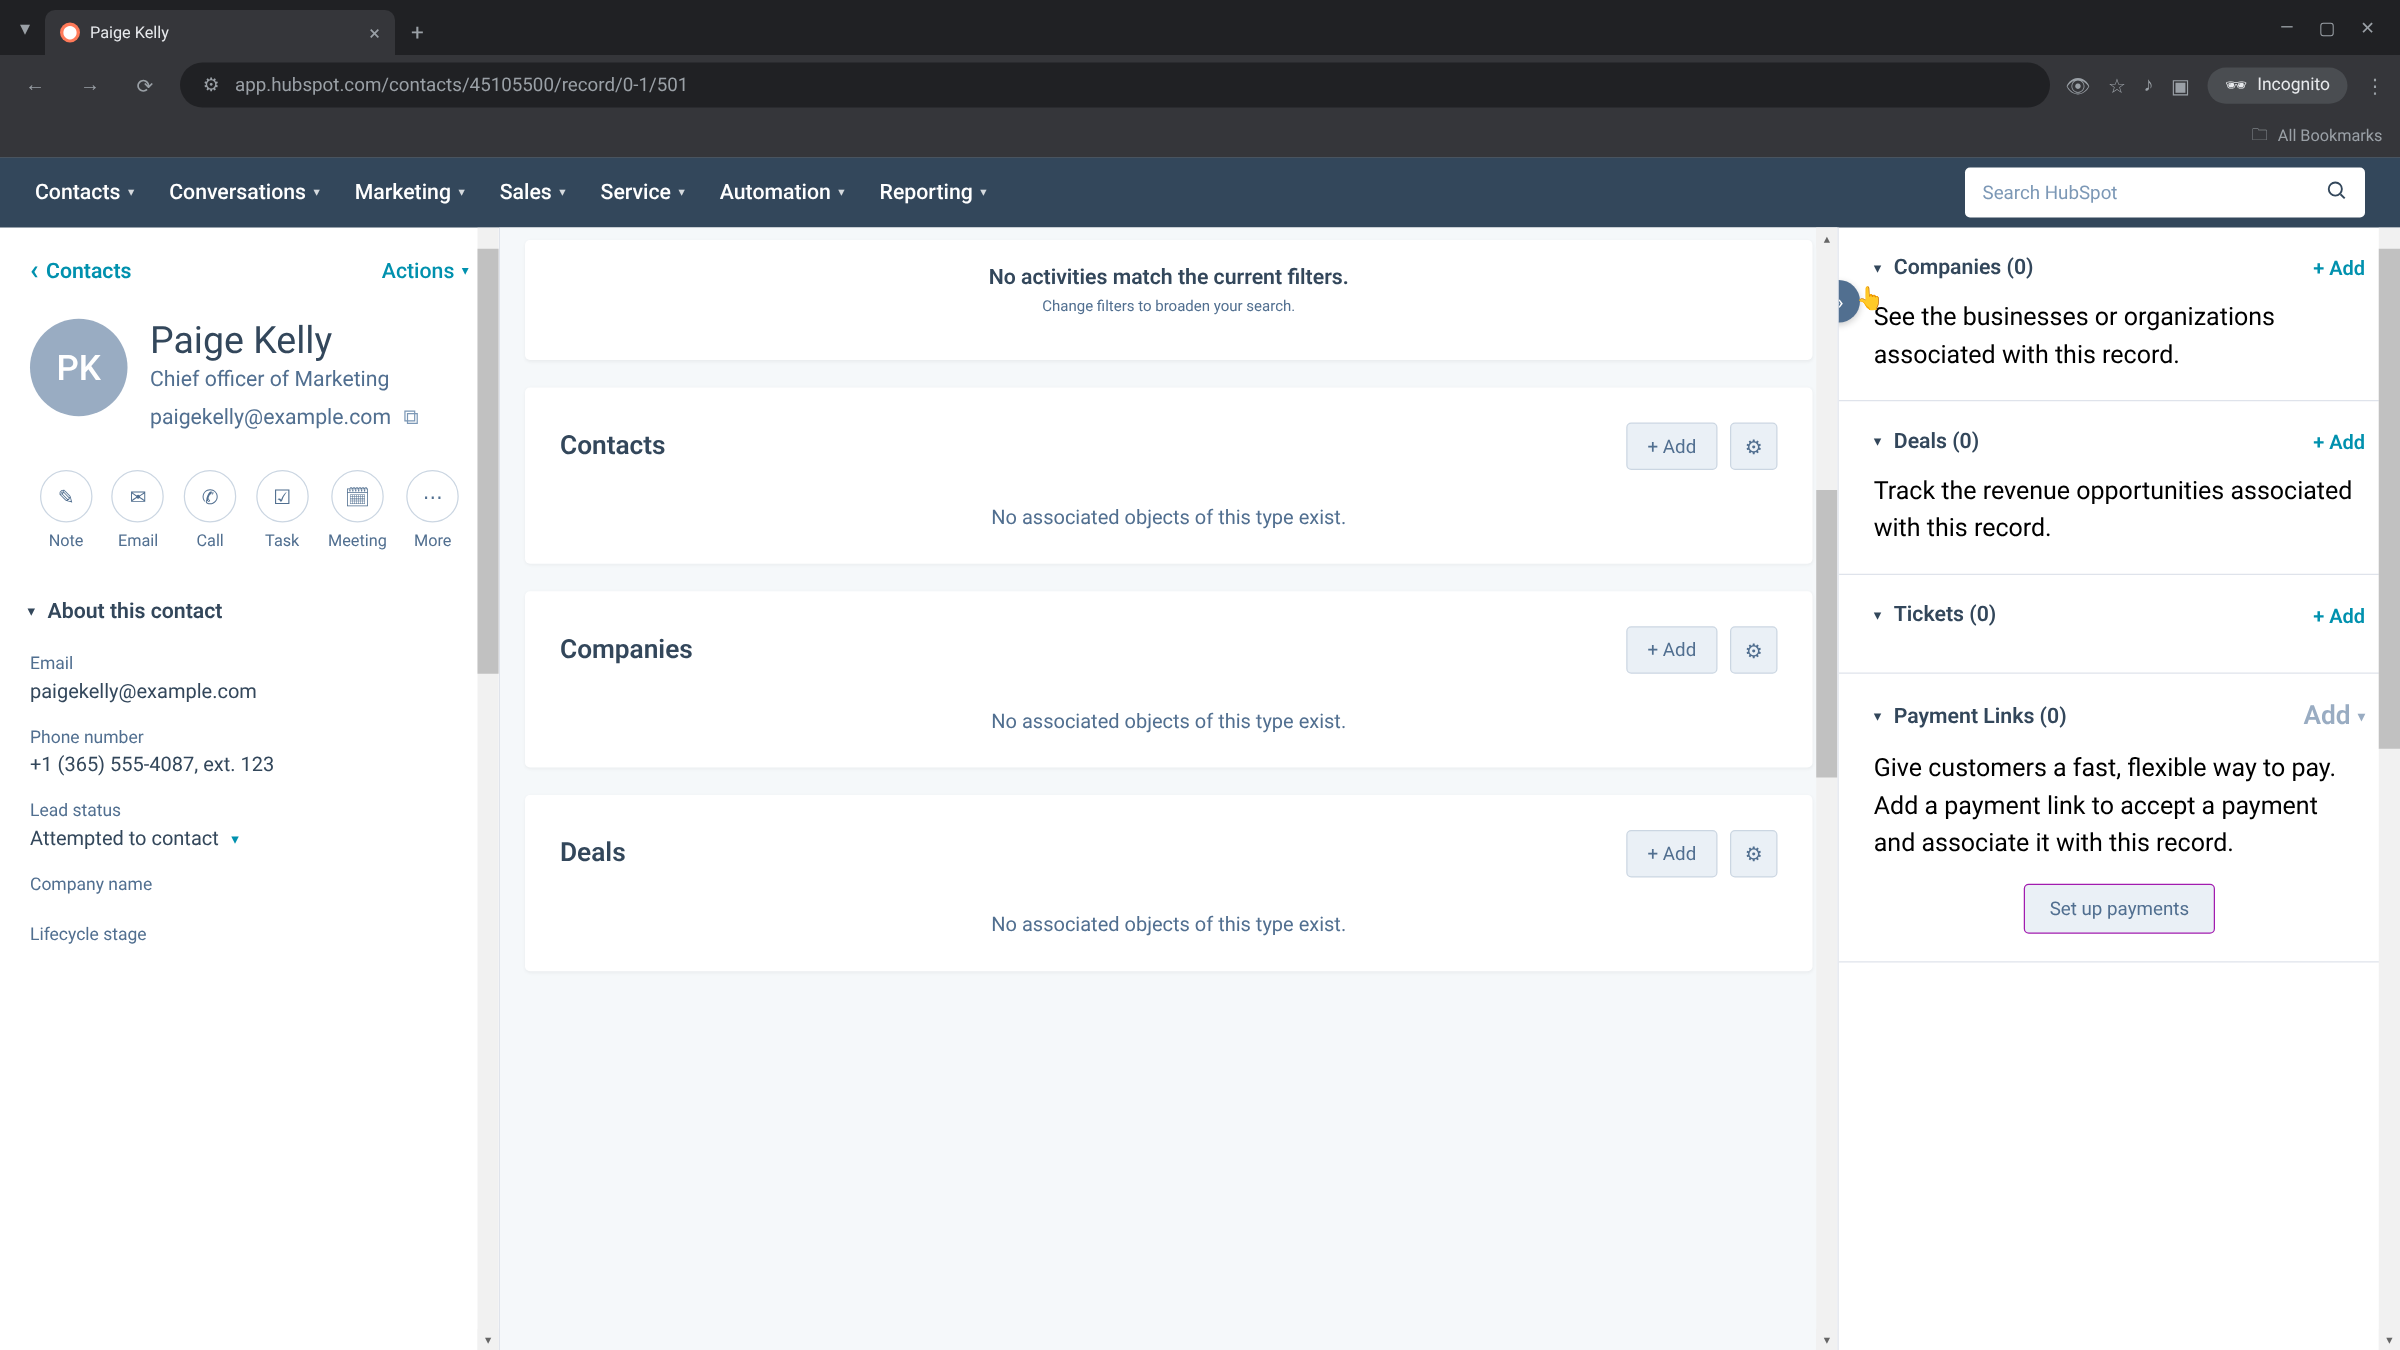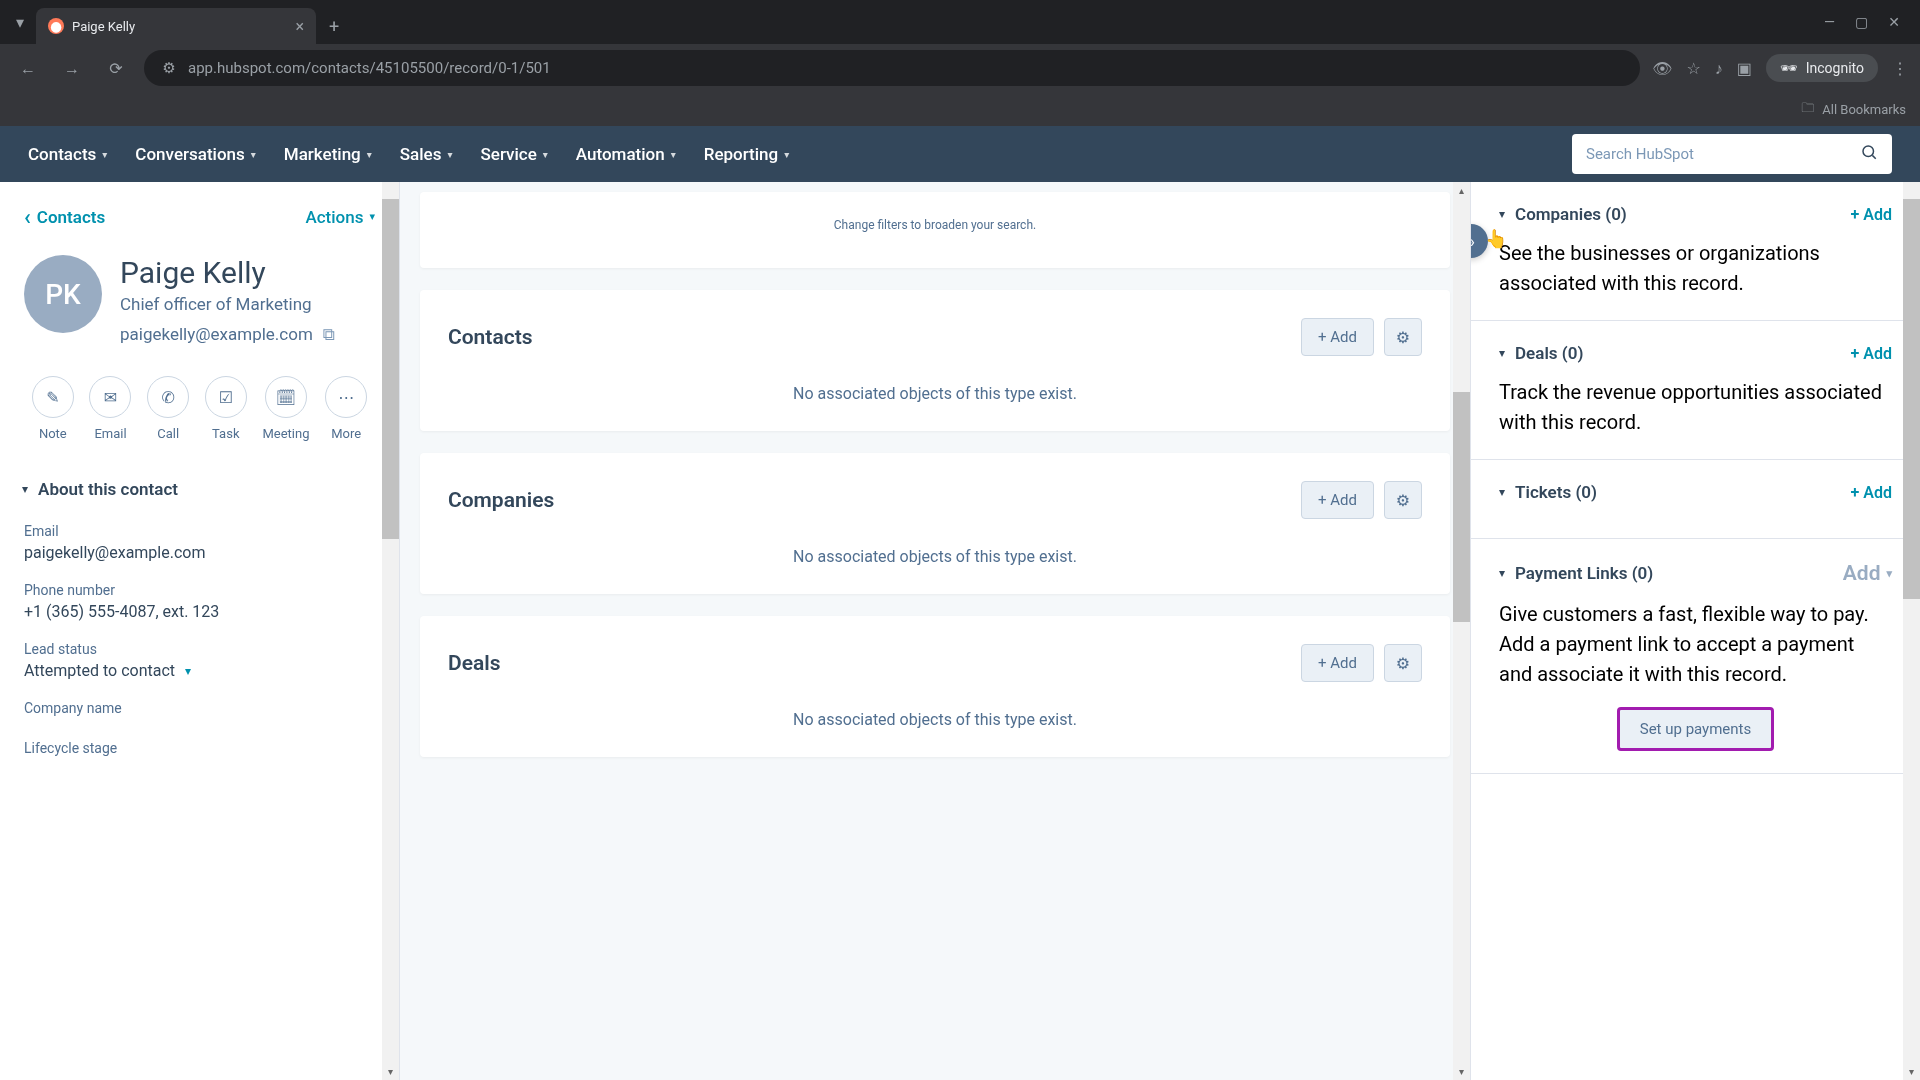--- a/index.html
+++ b/index.html
@@ -89,21 +89,21 @@
 
 .right-section { border-bottom: 1px solid #dfe3eb; padding: 22px 28px; }
 .right-header-row { display: flex; align-items: center; justify-content: space-between; margin-bottom: 14px; }
 .right-title-wrap { display: flex; align-items: center; gap: 10px; cursor: pointer; }
 .right-title-wrap::before { content: "▾"; color: #33475b; font-size: 12px; }
 .right-title { font-size: 17px; font-weight: 600; color: #33475b; }
 .add-link { color: #0091ae; font-size: 16px; font-weight: 600; cursor: pointer; }
 .add-link-muted { color: #99acc2; font-size: 21px; font-weight: 600; cursor: pointer; display: flex; align-items: center; gap: 6px; }
 .add-link-muted::after { content: "▾"; font-size: 11px; }
 .right-desc { font-size: 20px; color: #000000; line-height: 1.5; }
-.setup-btn { border: 3px solid #a21caf; background: #eaf0f6; color: #516f90; padding: 10px 20px; border-radius: 4px; font-size: 15px; cursor: pointer; display: block; margin: 18px auto 0; }
+.setup-btn { border: 1px solid #a21caf; background: #eaf0f6; color: #516f90; padding: 10px 20px; border-radius: 4px; font-size: 15px; cursor: pointer; display: block; margin: 18px auto 0; }
 
 .expand-handle { position: absolute; left: -17px; top: 42px; width: 34px; height: 34px; border-radius: 50%; background: #516f90; color: #fff; display: flex; align-items: center; justify-content: center; font-size: 16px; cursor: pointer; z-index: 5; box-shadow: 0 2px 6px rgba(0,0,0,0.2); }
 
 .cursor-img { position: absolute; left: 14px; top: 46px; pointer-events: none; z-index: 10; font-size: 18px; }
 
 svg { width: 18px; height: 18px; }
 </style>
 </head>
 <body>
 
@@ -235,20 +235,21 @@
       <div class="field-label">Lifecycle stage</div>
     </div>
     <div class="scrollbar-track">
       <div class="scrollbar-thumb" style="top:17px;height:340px"></div>
       <div class="scrollbar-arrow" style="bottom:0">▾</div>
     </div>
   </div>
 
   <div class="center-panel">
     <div class="activity-empty">
+      <div class="empty-title">No activities match the current filters.</div>
       <div class="empty-subtitle">Change filters to broaden your search.</div>
     </div>
     <div id="center-cards">
         <div class="card">
     <div class="card-header">
       <div class="card-title">Contacts</div>
       <div class="card-actions">
         <div class="add-btn">+ Add</div>
         <div class="gear-btn">⚙</div>
       </div>

